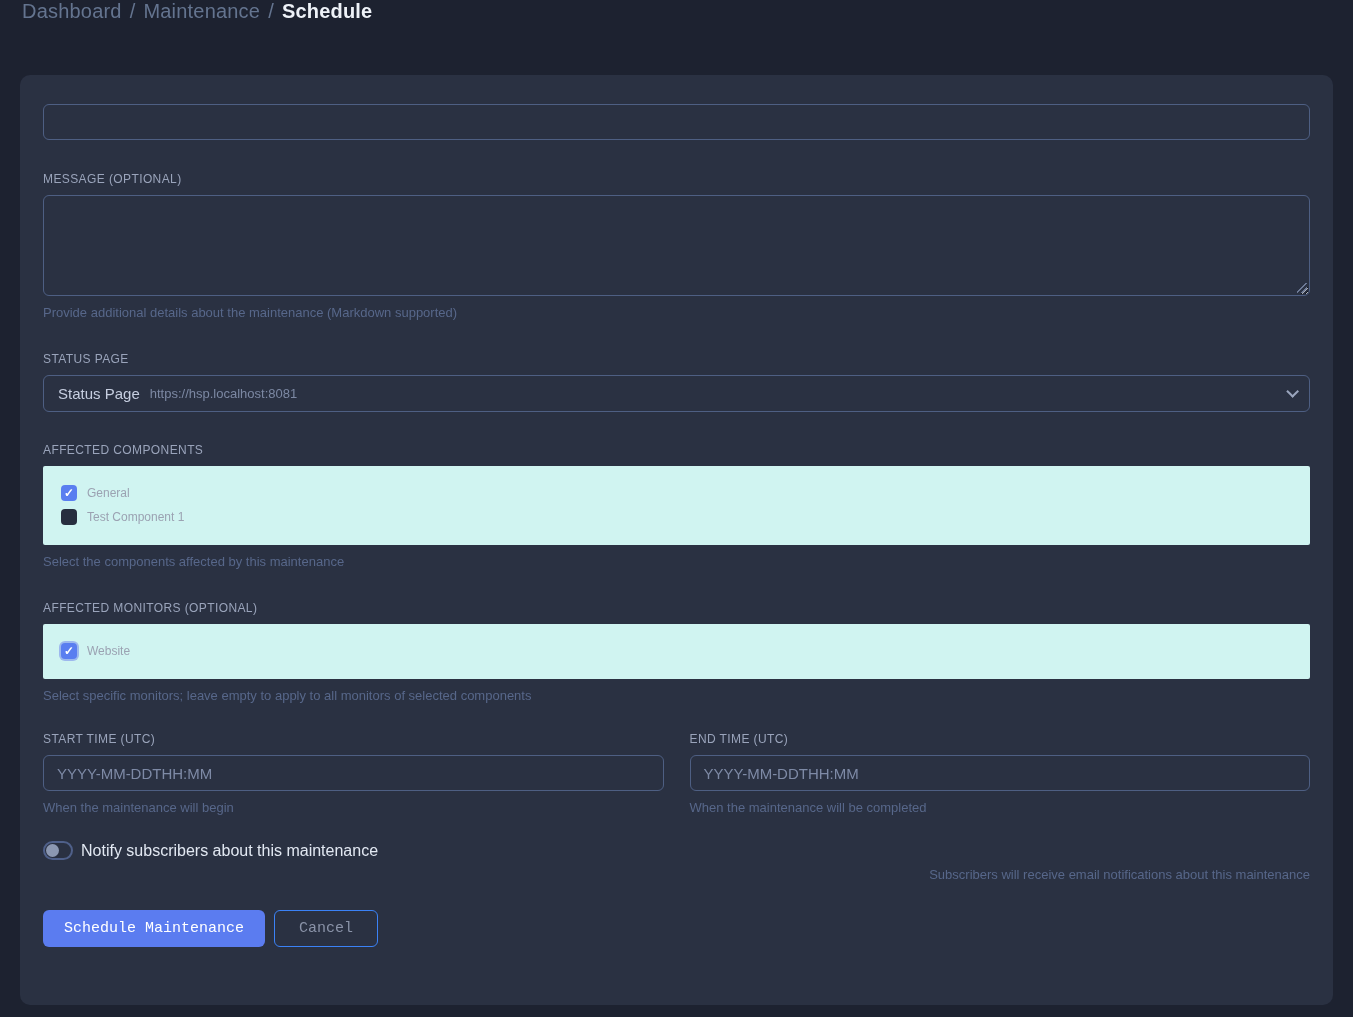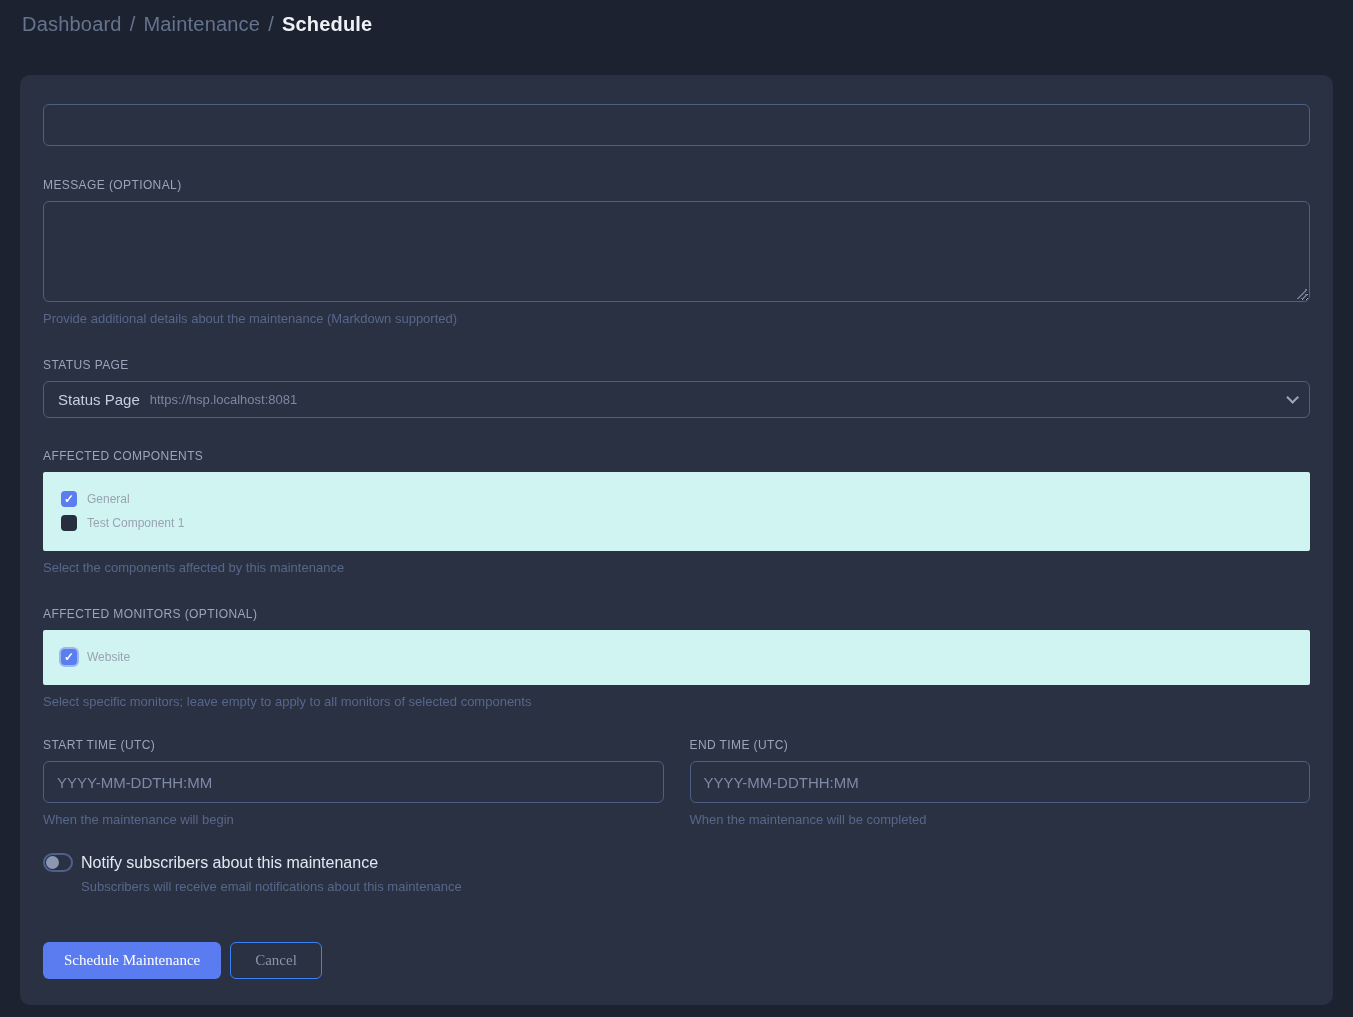--- a/index.html
+++ b/index.html
@@ -8,21 +8,20 @@
     background: #1d2230;
     font-family: "Liberation Sans", sans-serif;
     color: #e2e8f2;
     overflow: hidden;
   }
 
   
   .topbar {
     height: 48px;
     display: flex;
-    align-items: center;
     padding: 0 22px;
   }
   .breadcrumb { font-size: 20px; letter-spacing: 0.2px; }
   .breadcrumb .crumb { color: #64748f; cursor: pointer; }
   .breadcrumb .sep { color: #64748f; margin: 0 8px; }
   .breadcrumb .current { color: #eef2f8; font-weight: 700; }
 
   
   .card {
     margin: 27px 20px 0 20px;
@@ -49,21 +48,21 @@
   .text-input, .textarea, .select {
     width: 100%;
     background: transparent;
     border: 1px solid #4e5f83;
     border-radius: 6px;
     color: #c6cee0;
     font-family: "Liberation Sans", sans-serif;
     font-size: 15px;
     outline: none;
   }
-  .text-input { height: 42px; padding: 0 13px; }
+  .text-input { height: 36px; padding: 0 13px; }
   .text-input::placeholder { color: #7e8aa6; opacity: 1; }
 
   .textarea-wrap { position: relative; }
   .textarea {
     display: block;
     height: 101px;
     padding: 10px 13px;
     resize: vertical;
   }
   .resize-grip {
@@ -132,21 +131,21 @@
 
   
   .time-grid {
     display: grid;
     grid-template-columns: 1fr 1fr;
     column-gap: 26px;
     margin-bottom: 26px;
   }
 
   
-  .toggle-block { margin: 14px 0 28px 0; }
+  .toggle-block { margin: 14px 0 28px 0; text-align: right; }
   .toggle-row { display: flex; align-items: center; }
   .toggle {
     width: 30px; height: 19px;
     border: 2px solid #4f608a;
     border-radius: 10px;
     position: relative;
     cursor: pointer;
     flex: 0 0 30px;
   }
   .toggle-knob {
@@ -166,25 +165,24 @@
     margin-top: 7px;
     font-size: 13px;
     color: #57678a;
   }
 
   
   .actions { display: flex; align-items: center; gap: 9px; }
   .btn {
     height: 37px;
     border-radius: 6px;
-    font-family: Liberation Serif, serif;
+    font-family: Liberation Mono, monospace;
     font-size: 15px;
     cursor: pointer;
     border: none;
-    margin-top: 20px;
   }
   .btn-primary {
     background: #5b7cf0;
     color: #ffffff;
     padding: 0 21px;
   }
   .btn-ghost {
     background: transparent;
     border: 1px solid #3b82f6;
     color: #8a93a8;

